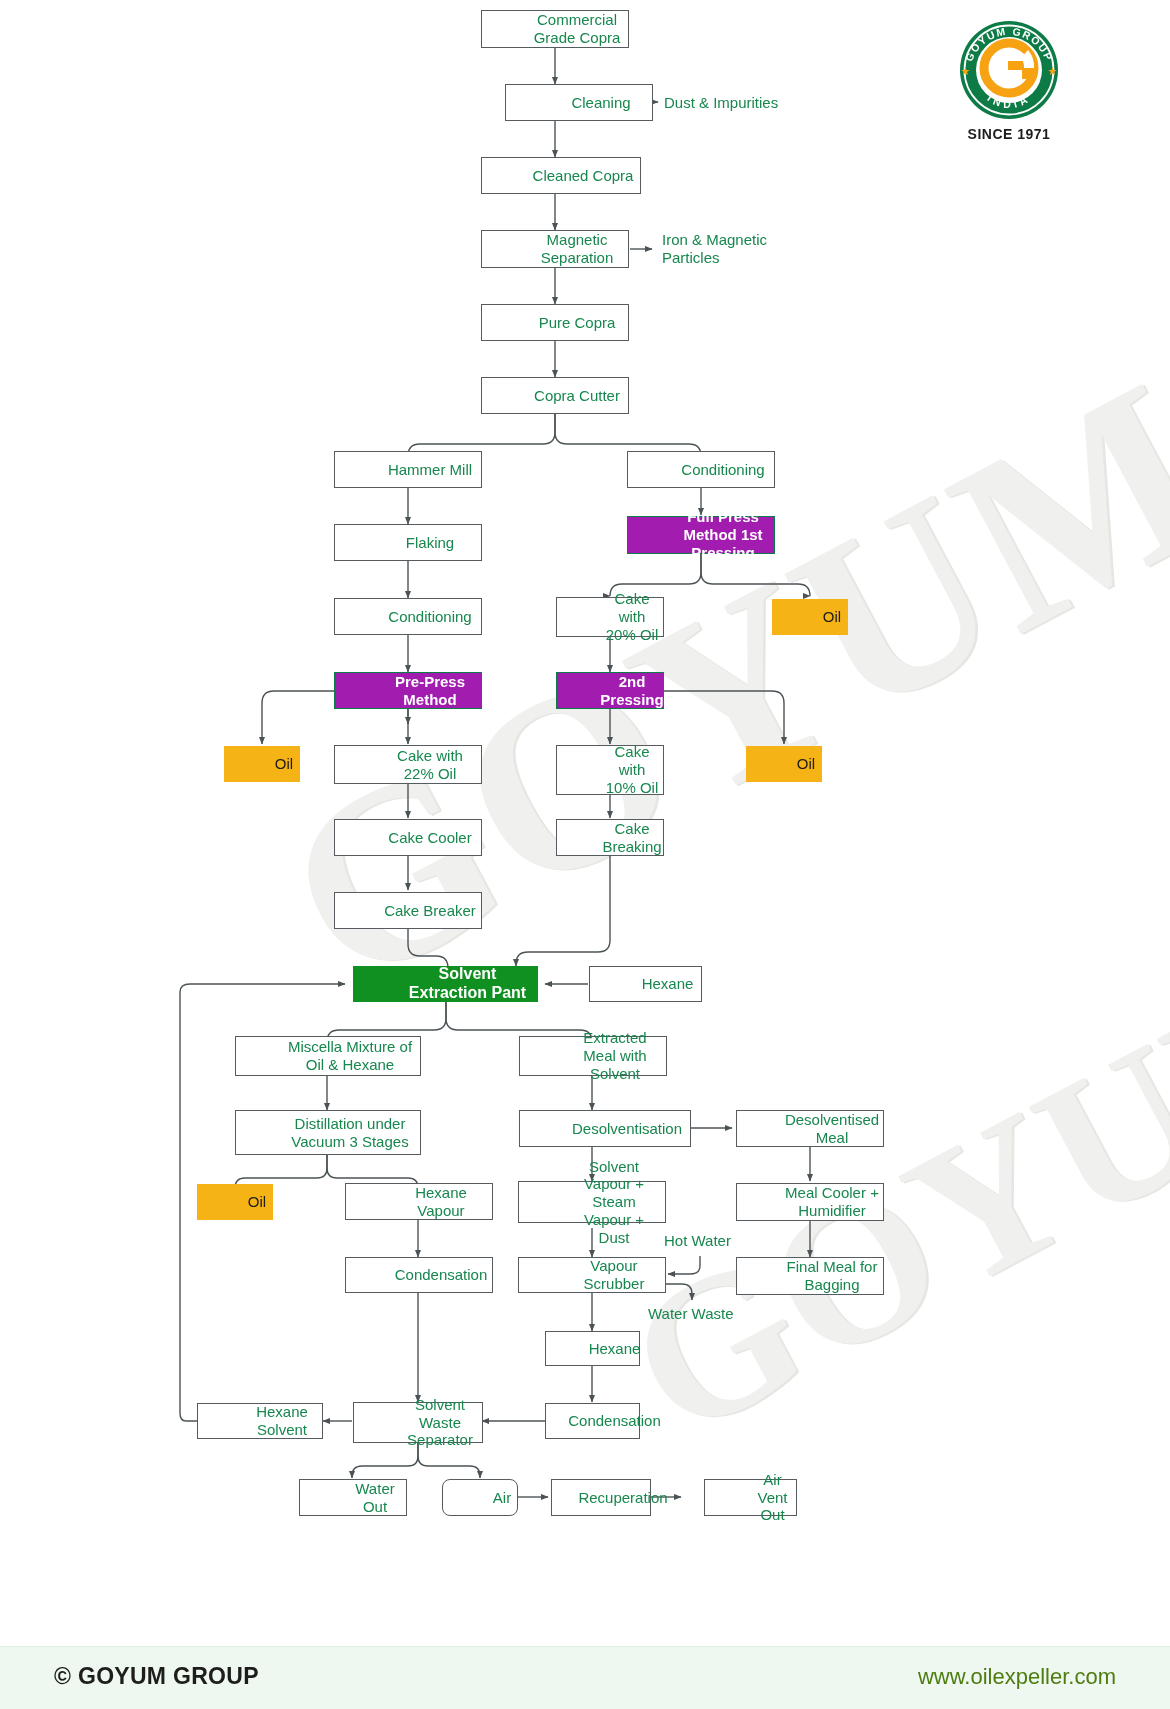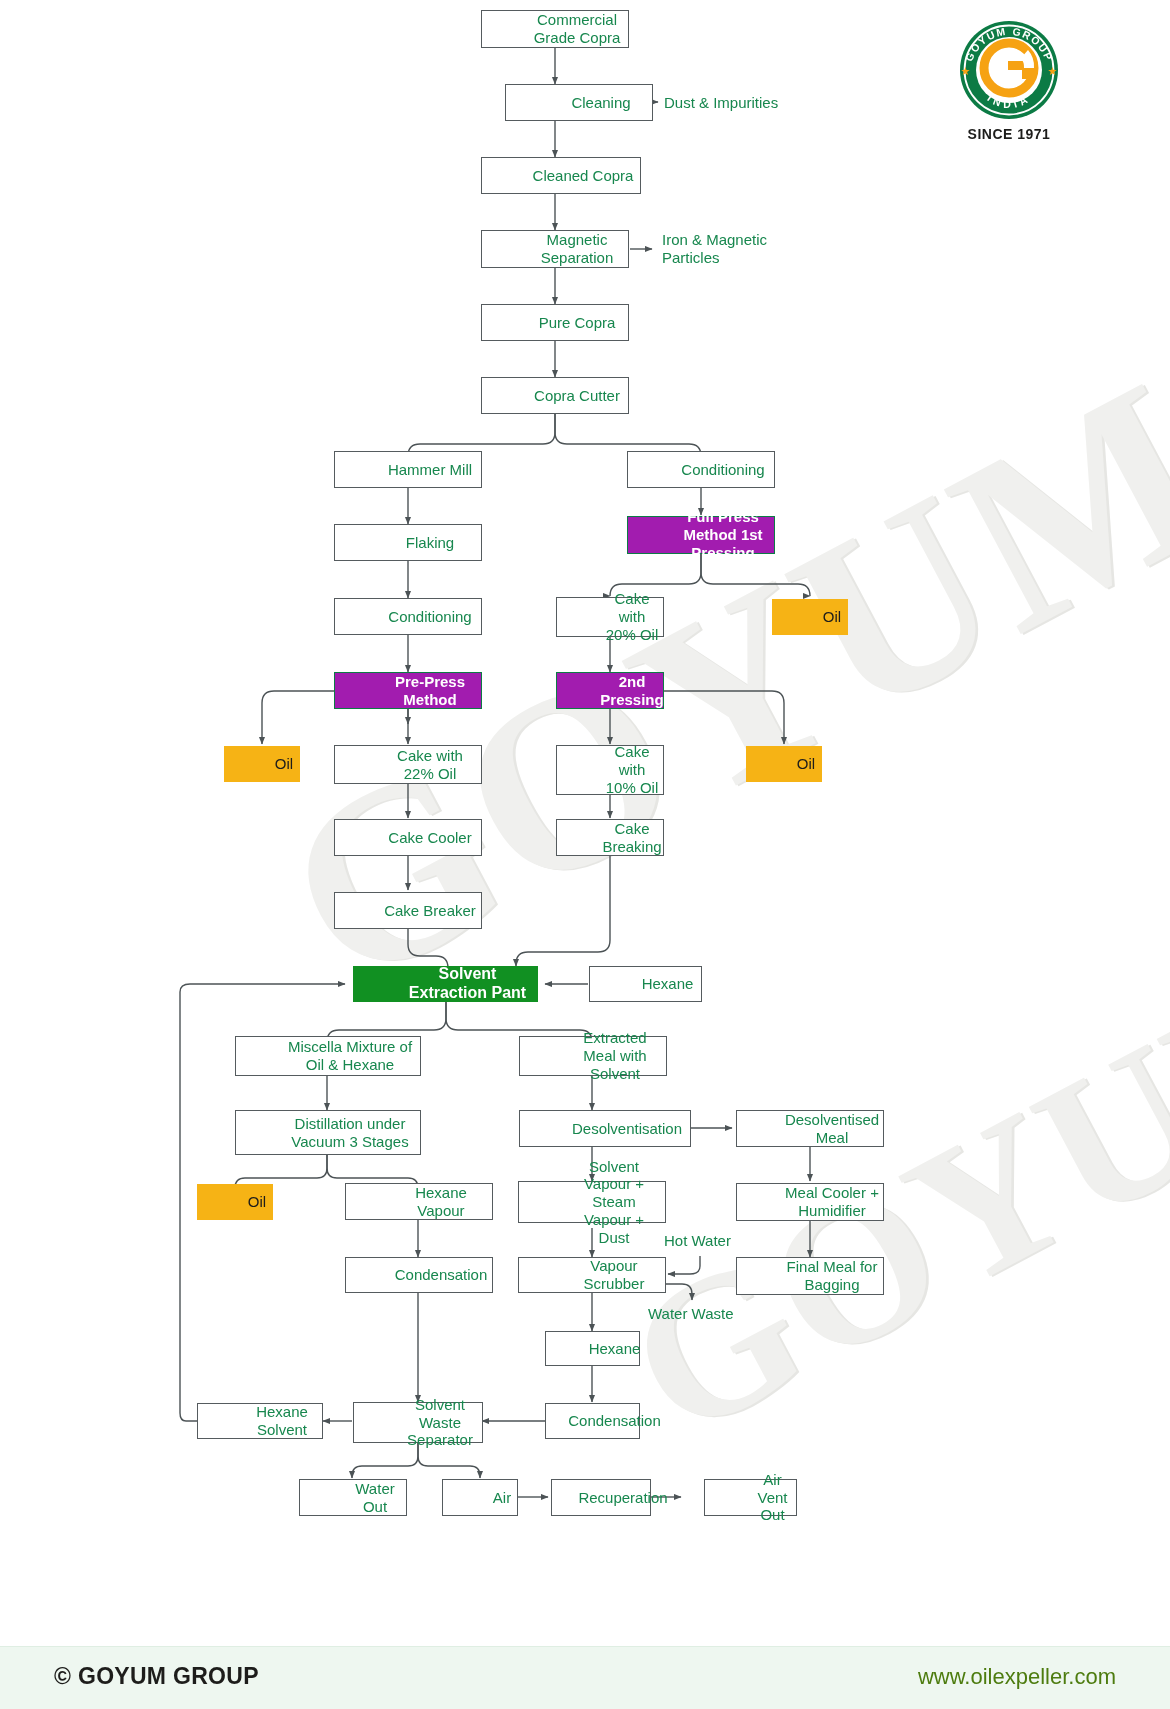--- a/index.html
+++ b/index.html
@@ -409,21 +409,21 @@
   </div>
 
   <div class="node white" style="left:545px; top:1403px; width:95px; height:36px;">
     <span class="inner">Condensation</span>
   </div>
 
   <div class="node white" style="left:299px; top:1479px; width:108px; height:37px;">
     <span class="inner">Water Out</span>
   </div>
 
-  <div class="node white" style="left:442px; top:1479px; width:76px; height:37px;">
+  <div class="node white" style="left:442px; top:1479px; width:76px; height:37px;border-radius:8px;">
     <span class="inner">Air</span>
   </div>
 
   <div class="node white" style="left:551px; top:1479px; width:100px; height:37px;">
     <span class="inner">Recuperation</span>
   </div>
 
   <div class="node white" style="left:704px; top:1479px; width:93px; height:37px;">
     <span class="inner">Air Vent Out</span>
   </div>

